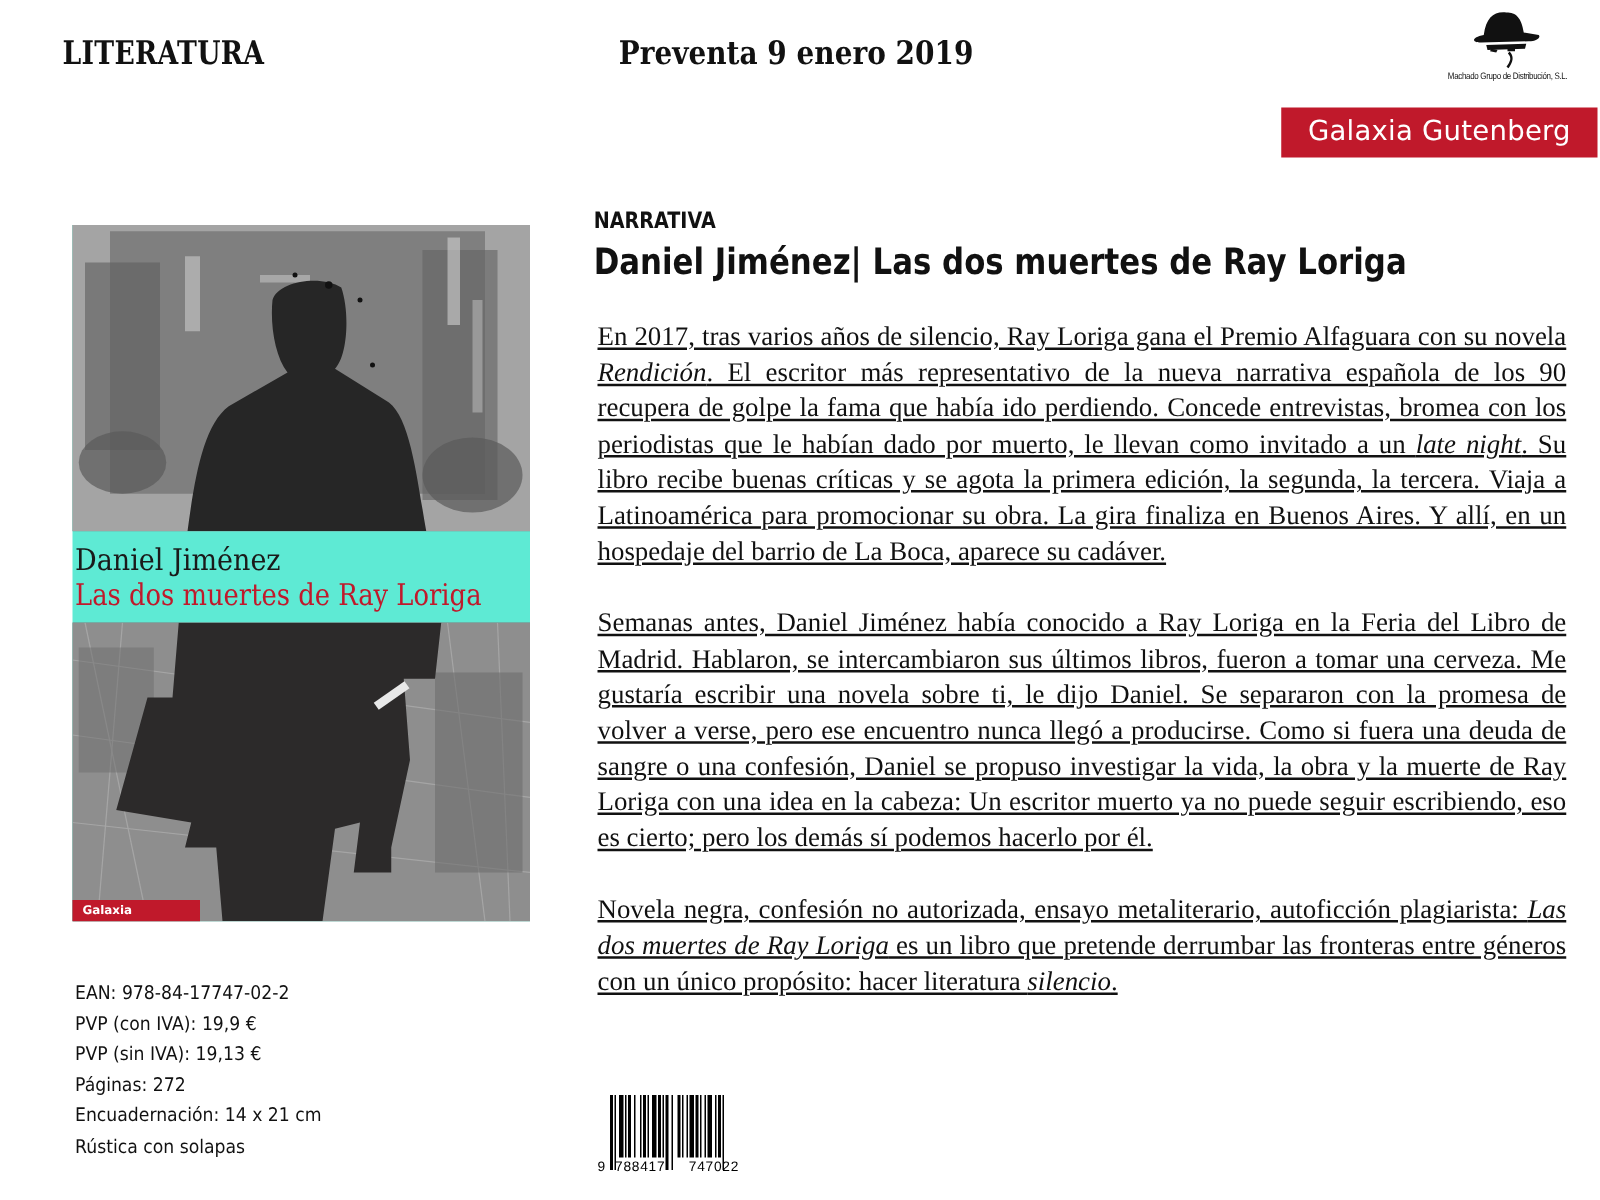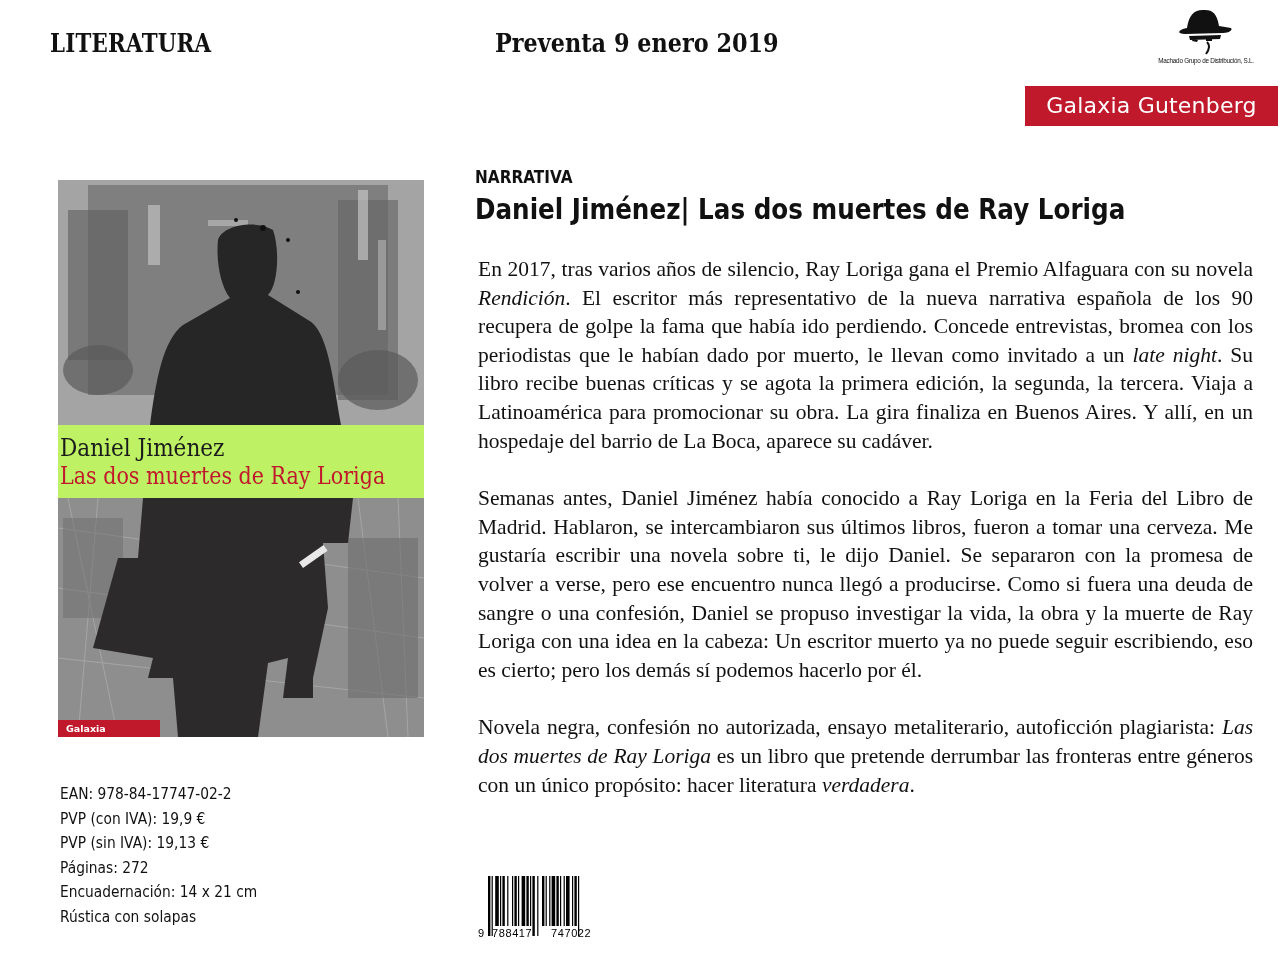--- a/index.html
+++ b/index.html
@@ -25,21 +25,21 @@
     .distrib-label {
       font-family:"Liberation Sans", sans-serif; font-size:7.5px; letter-spacing:-0.3px;
       white-space:nowrap; transform:scaleX(0.85); transform-origin:center top; margin-top:0px;
     }
     .brand-box {
       left:1025px; top:86px; width:253px; height:40px; background:#c0192b; color:#fff;
       font-family:"DejaVu Sans", sans-serif; font-size:22px; line-height:40px; text-align:center;
       letter-spacing:0.2px;
     }
     .cover {
-      left:58px; top:180px; width:366px; height:557px; background:#bef264;
+      left:58px; top:180px; width:366px; height:557px; background:#5eead4;
     }
     .cover-top {
       position:absolute; left:0; top:0; width:366px; height:245px; overflow:hidden;
       background:#8a8a8a;
     }
     .cover-bottom {
       position:absolute; left:0; top:318px; width:366px; height:239px; overflow:hidden;
       background:#7c7c7c;
     }
     .cover-author {
@@ -61,21 +61,21 @@
       font-size:18px; transform:scaleX(0.85); transform-origin:left top;
     }
     .book-title {
       left:475px; top:192px; font-family:"DejaVu Sans", sans-serif; font-weight:bold;
       font-size:29px; transform:scaleX(0.85); transform-origin:left top; white-space:nowrap;
     }
     .body-text {
       left:478px; top:255px; width:775px; font-size:21.5px; line-height:28.6px;
       text-align:justify; color:#111;
     }
-    .body-text p { margin:0 0 29px 0; }
+    .body-text p { margin:0 0 29px 0;text-decoration:underline; }
     .specs {
       left:60px; top:782px; font-family:"DejaVu Sans", sans-serif; font-size:15px;
       line-height:24.5px; color:#111; transform:scaleX(0.92); transform-origin:left top;
     }
     .barcode { left:478px; top:876px; width:140px; height:62px; }
   </style>
 </head>
 <body>
 
 <div class="abs hdr-left">LITERATURA</div>
@@ -136,21 +136,21 @@
   </div>
   <div class="cover-badge">Galaxia Gutenberg</div>
 </div>
 
 <div class="abs genre">NARRATIVA</div>
 <div class="abs book-title">Daniel Jiménez| Las dos muertes de Ray Loriga</div>
 
 <div class="abs body-text">
   <p><span>En 2017, tras varios años de silencio, Ray Loriga gana el Premio Alfaguara con su novela </span><i>Rendición</i><span>. El escritor más representativo de la nueva narrativa española de los 90 recupera de golpe la fama que había ido perdiendo. Concede entrevistas, bromea con los periodistas que le habían dado por muerto, le llevan como invitado a un </span><i>late night</i><span>. Su libro recibe buenas críticas y se agota la primera edición, la segunda, la tercera. Viaja a Latinoamérica para promocionar su obra. La gira finaliza en Buenos Aires. Y allí, en un hospedaje del barrio de La Boca, aparece su cadáver.</span></p>
   <p><span>Semanas antes, Daniel Jiménez había conocido a Ray Loriga en la Feria del Libro de Madrid. Hablaron, se intercambiaron sus últimos libros, fueron a tomar una cerveza. Me gustaría escribir una novela sobre ti, le dijo Daniel. Se separaron con la promesa de volver a verse, pero ese encuentro nunca llegó a producirse. Como si fuera una deuda de sangre o una confesión, Daniel se propuso investigar la vida, la obra y la muerte de Ray Loriga con una idea en la cabeza: Un escritor muerto ya no puede seguir escribiendo, eso es cierto; pero los demás sí podemos hacerlo por él.</span></p>
-  <p><span>Novela negra, confesión no autorizada, ensayo metaliterario, autoficción plagiarista: </span><i>Las dos muertes de Ray Loriga</i><span> es un libro que pretende derrumbar las fronteras entre géneros con un único propósito: hacer literatura </span><i>verdadera</i><span>.</span></p>
+  <p><span>Novela negra, confesión no autorizada, ensayo metaliterario, autoficción plagiarista: </span><i>Las dos muertes de Ray Loriga</i><span> es un libro que pretende derrumbar las fronteras entre géneros con un único propósito: hacer literatura </span><i>silencio</i><span>.</span></p>
 </div>
 
 <div class="abs specs">
   <div>EAN: 978-84-17747-02-2</div>
   <div>PVP (con IVA): 19,9 €</div>
   <div>PVP (sin IVA): 19,13 €</div>
   <div>Páginas: 272</div>
   <div>Encuadernación: 14 x 21 cm</div>
   <div>Rústica con solapas</div>
 </div>

